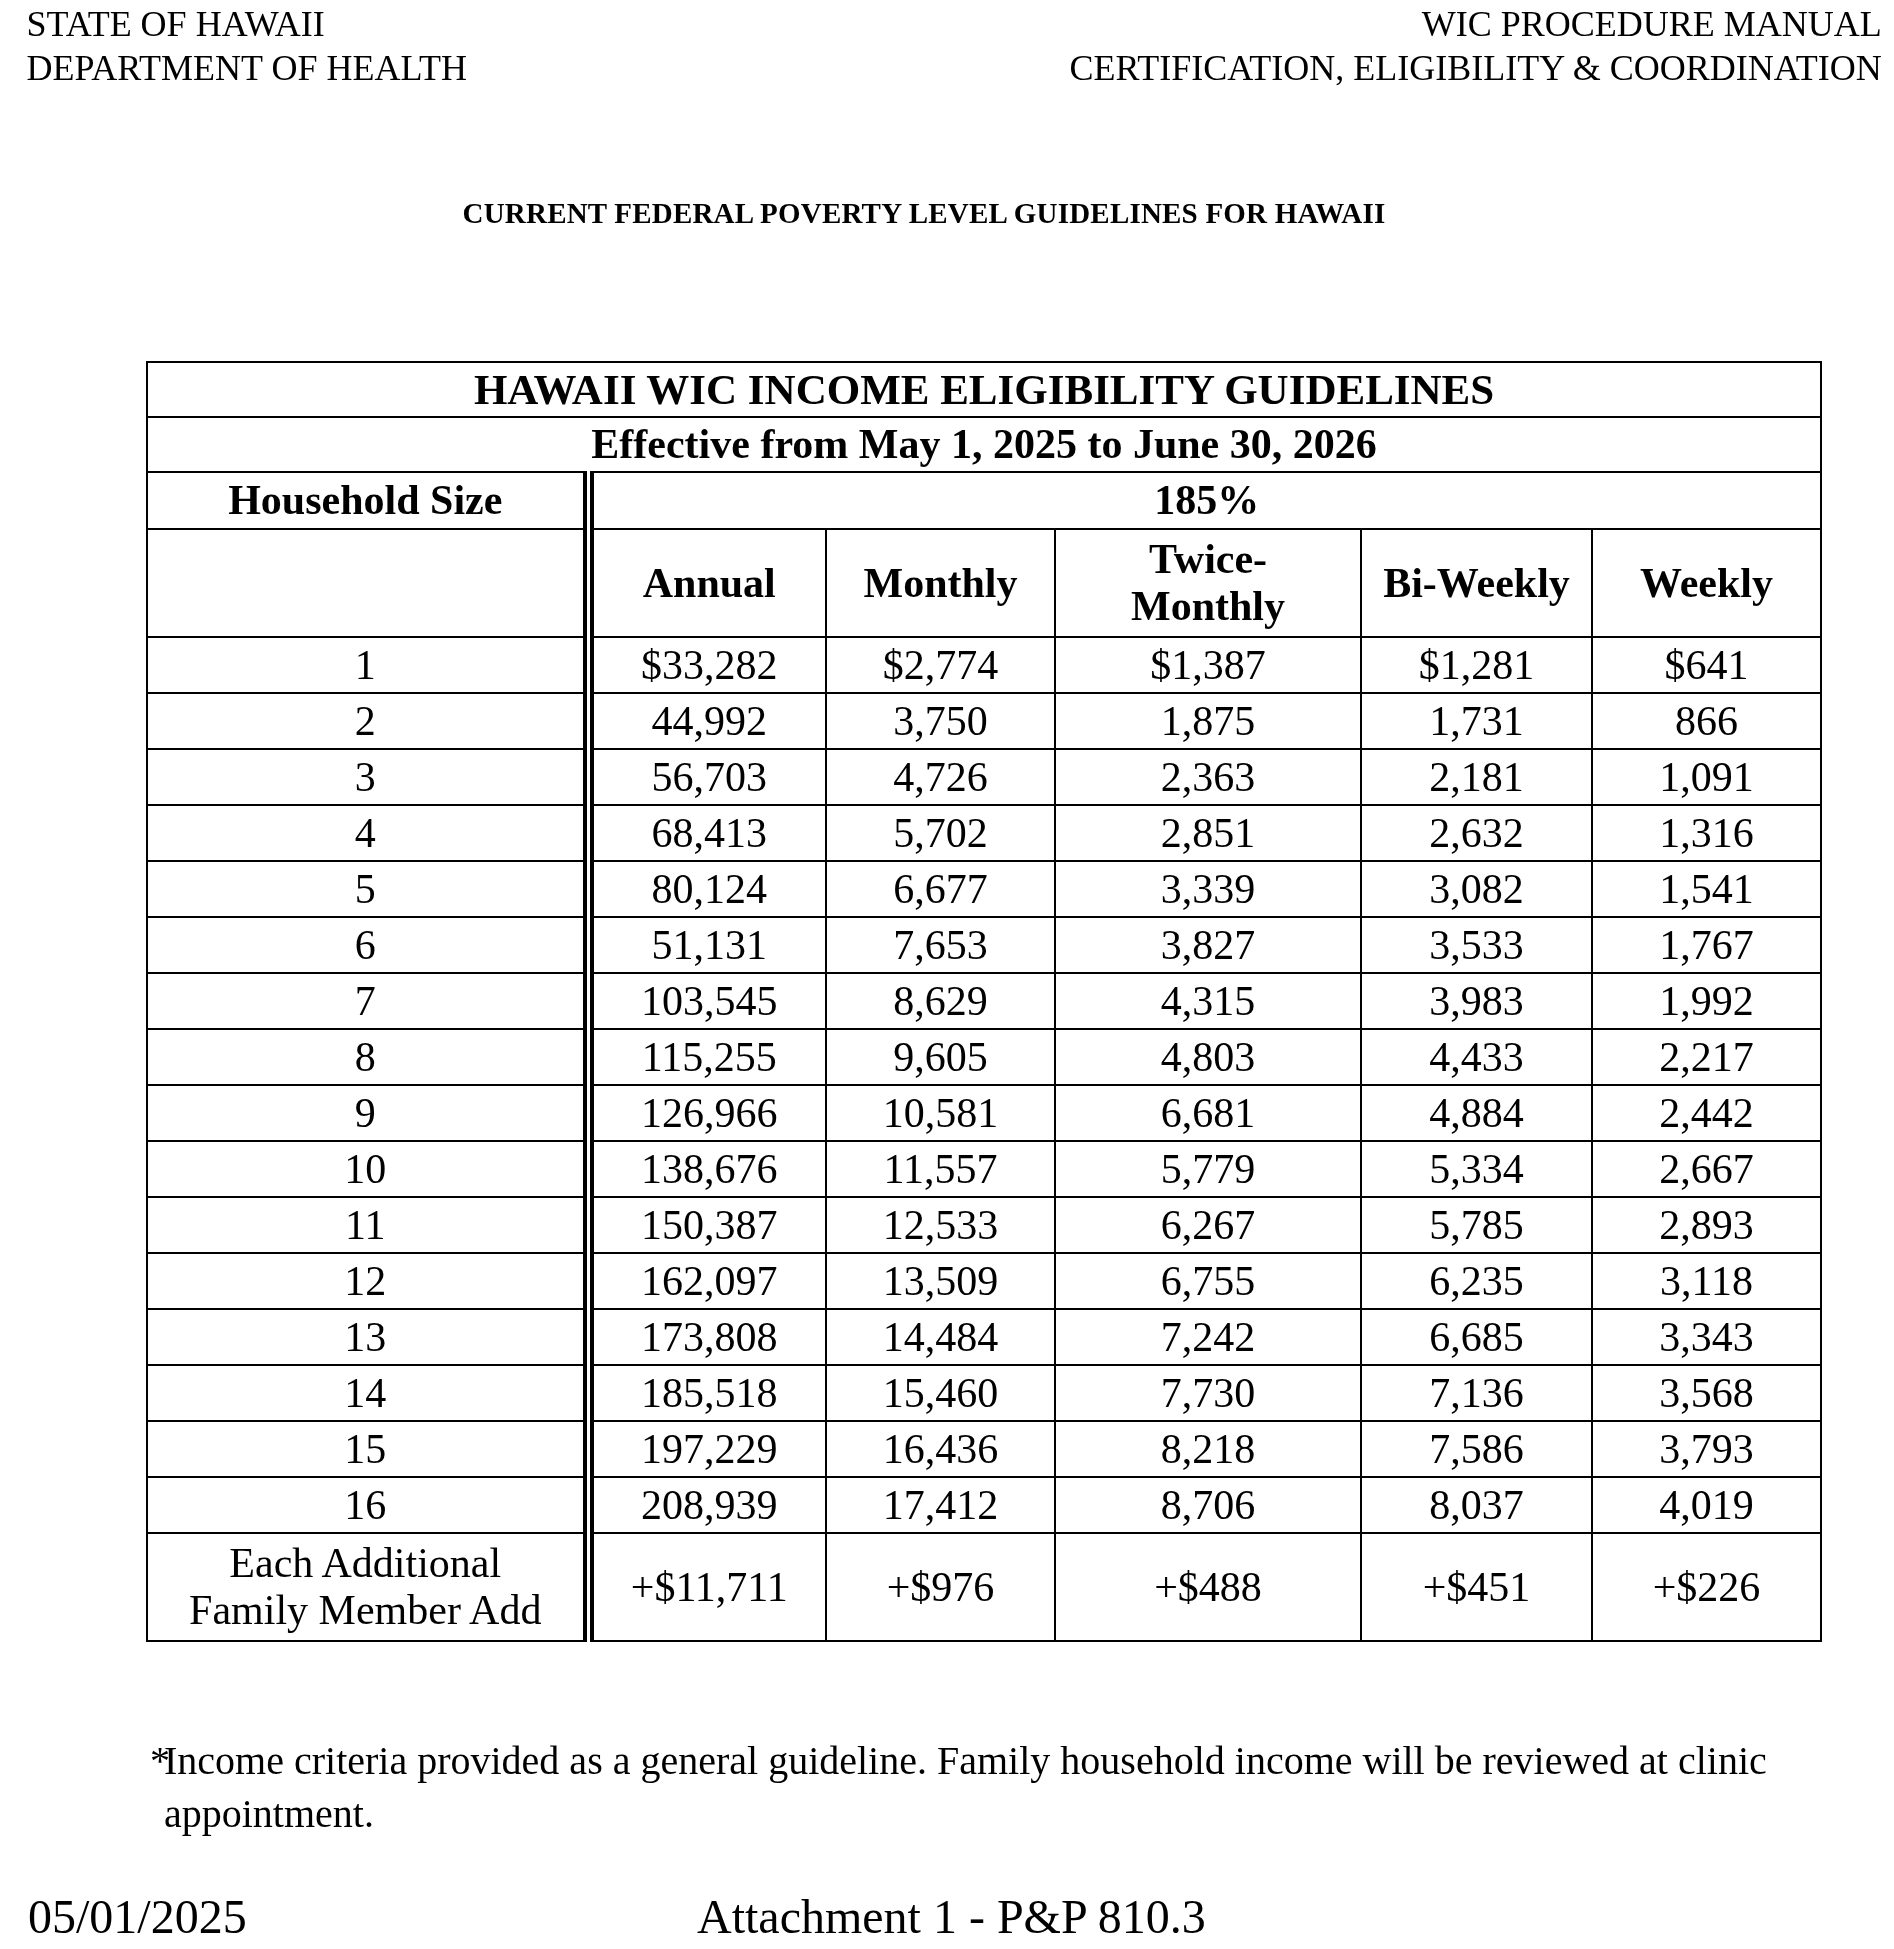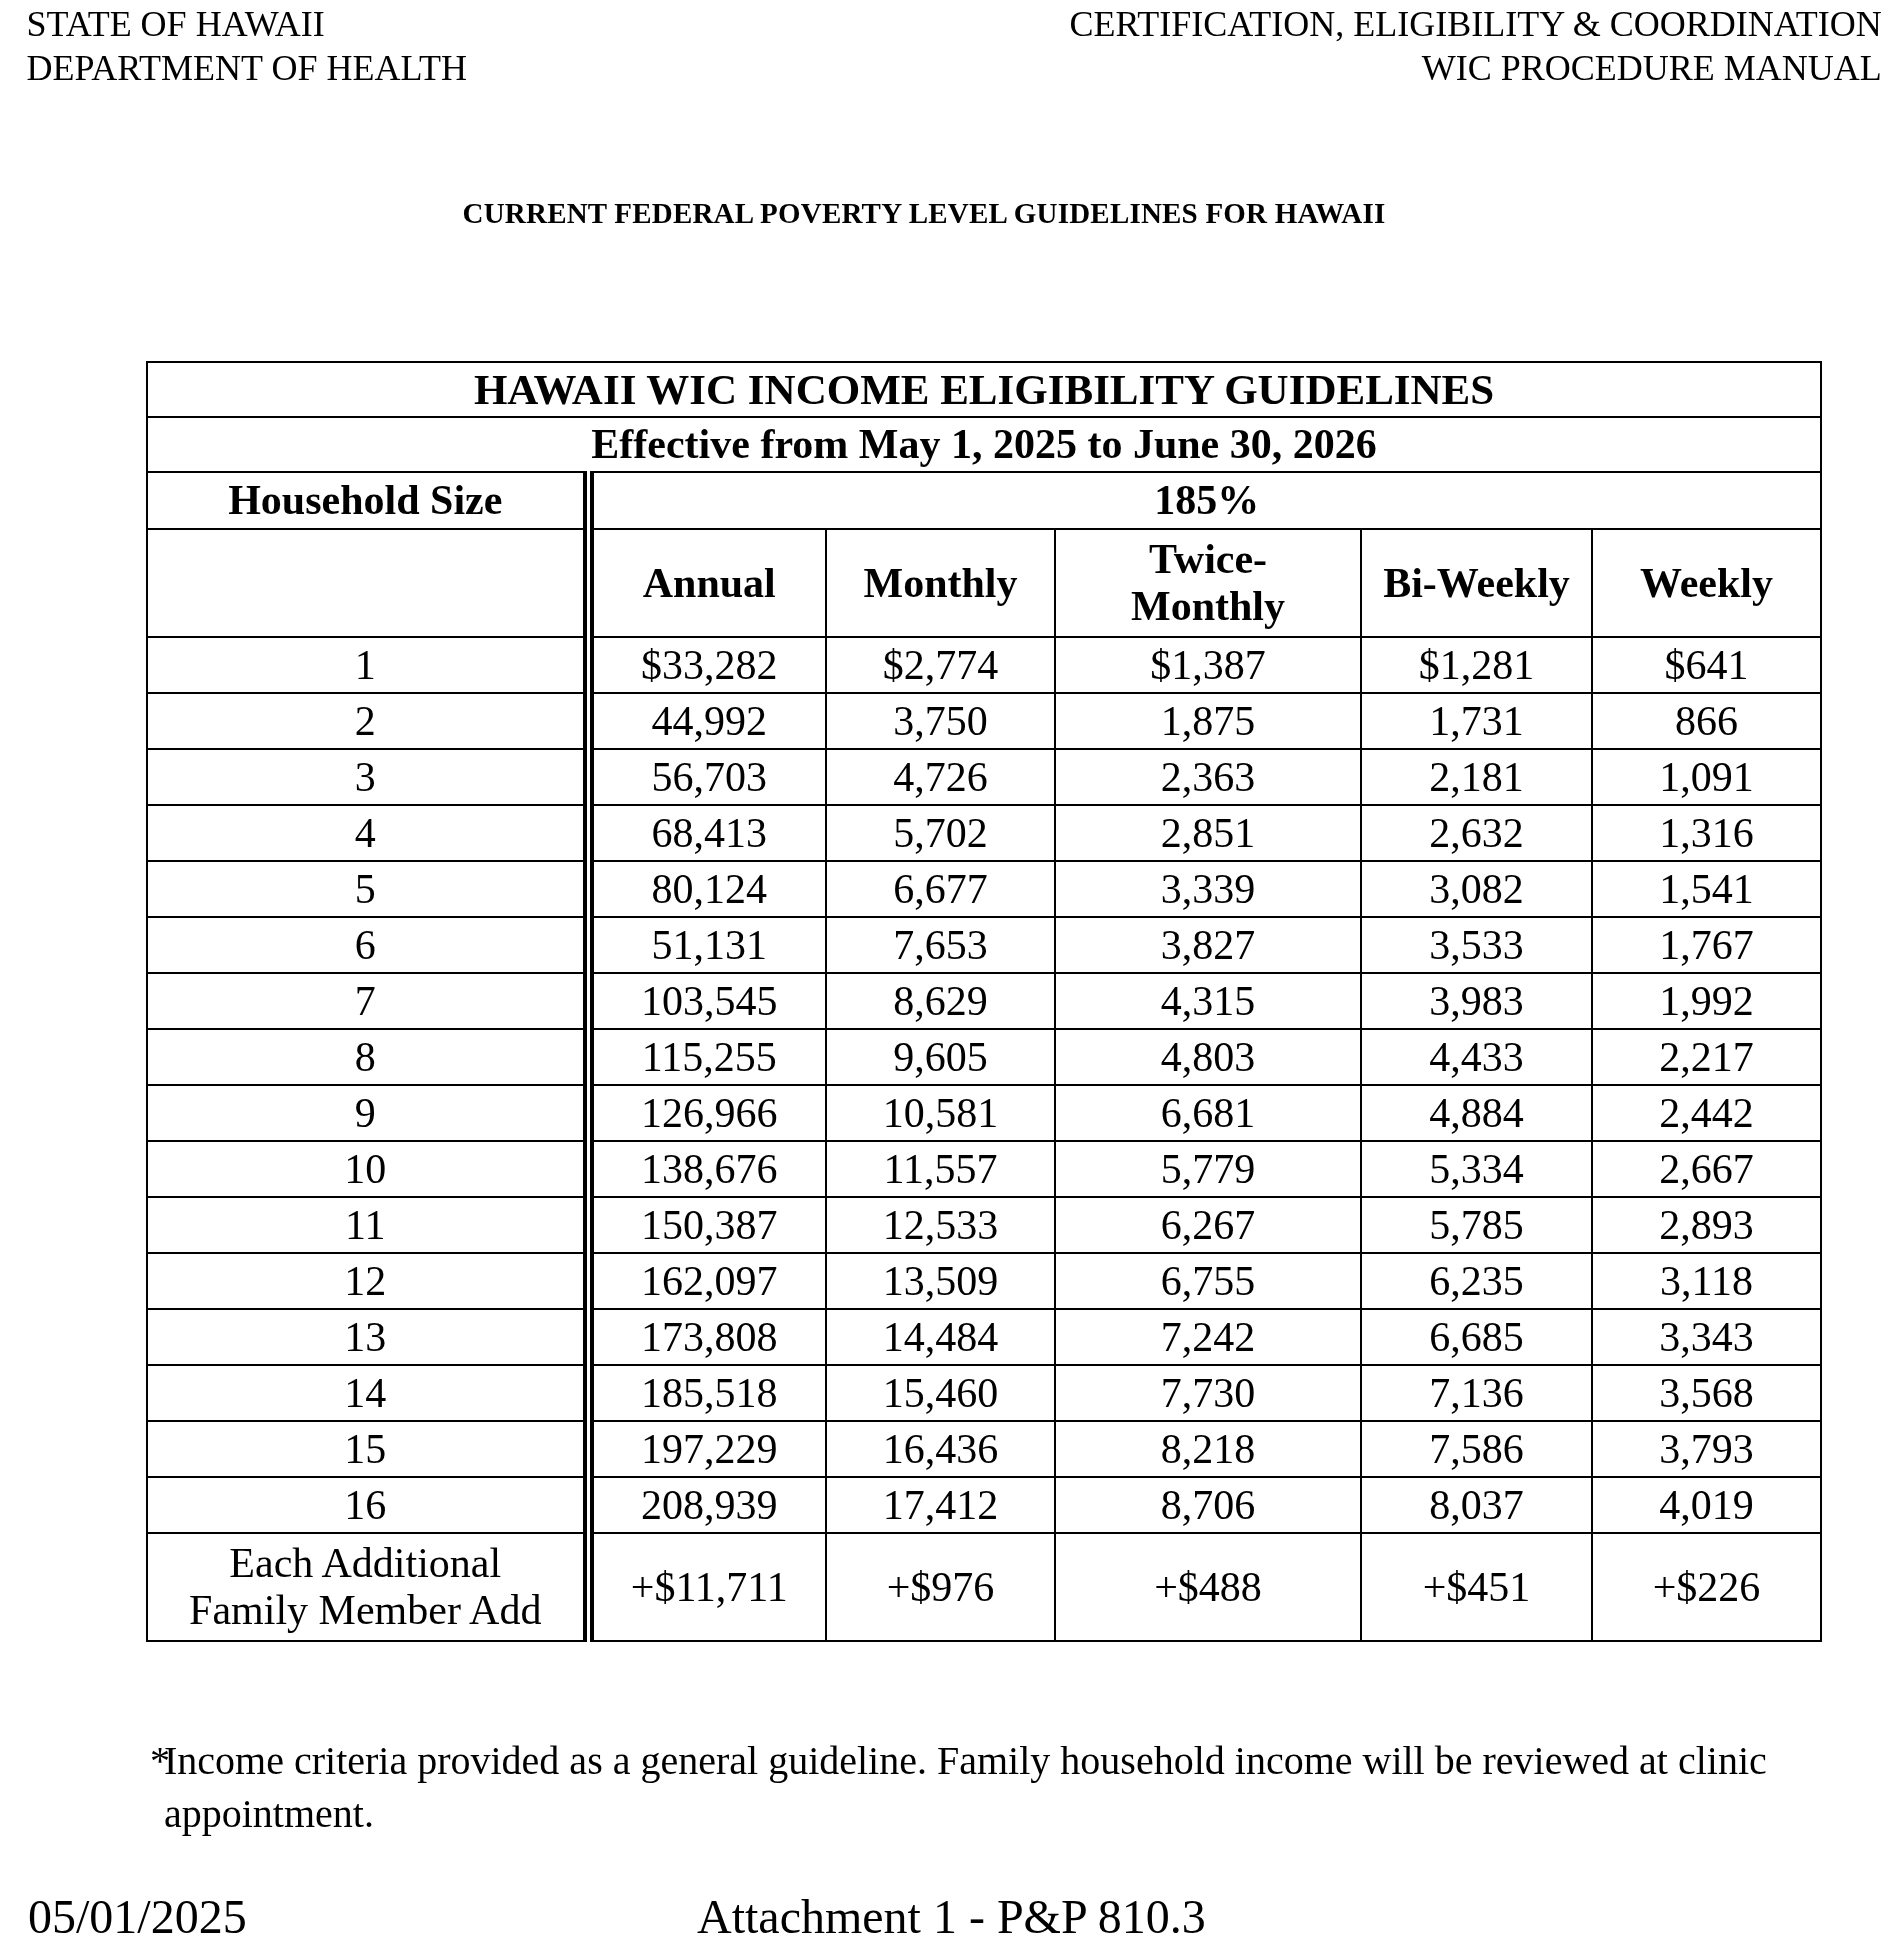--- a/index.html
+++ b/index.html
@@ -40,22 +40,22 @@
   .ftr-att { left: 697px; }
 </style>
 </head>
 <body>
 
 <div class="hdr hdr-left">
   <div>STATE OF HAWAII</div>
   <div>DEPARTMENT OF HEALTH</div>
 </div>
 <div class="hdr hdr-right">
+  <div>WIC PROCEDURE MANUAL</div>
   <div>CERTIFICATION, ELIGIBILITY &amp; COORDINATION</div>
-  <div>WIC PROCEDURE MANUAL</div>
 </div>
 
 <div class="title">CURRENT FEDERAL POVERTY LEVEL GUIDELINES FOR HAWAII</div>
 
 <table class="wic">
   <colgroup>
     <col style="width:441px">
     <col style="width:238px">
     <col style="width:229px">
     <col style="width:306px">

